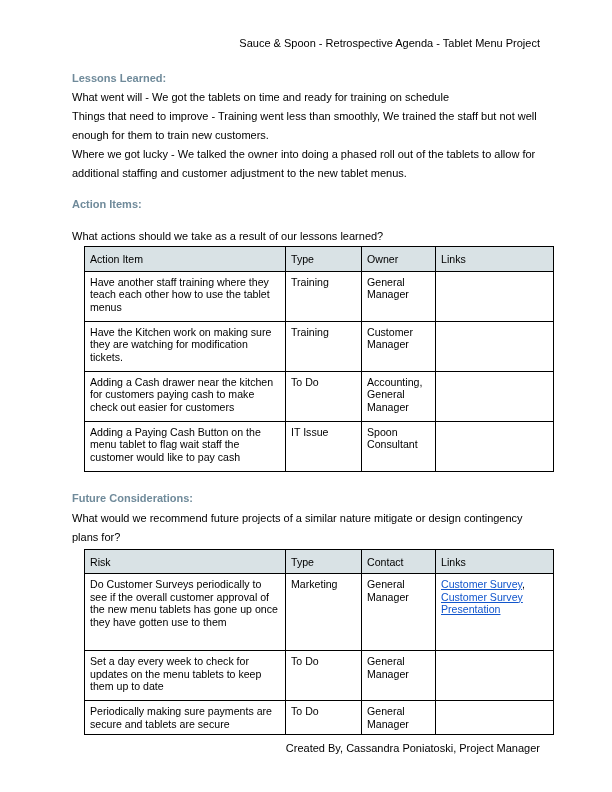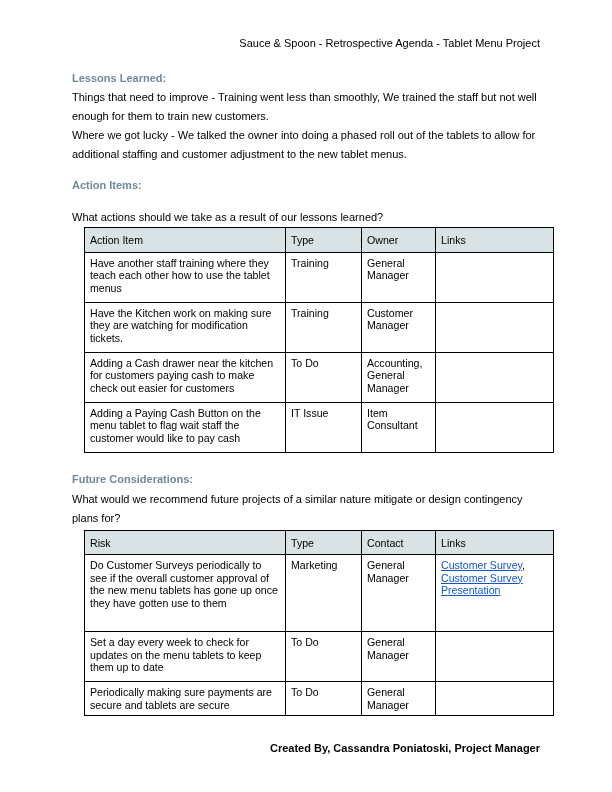--- a/index.html
+++ b/index.html
@@ -9,31 +9,32 @@
   .section-heading { font-size:11px; font-weight:bold; color:#6f8a9a; line-height:16px; margin:0; }
   .para { font-size:11px; line-height:19px; margin:0; }
   .lessons .section-heading { margin-bottom:2px; }
   .sec-gap { height:13px; }
   table { border-collapse:collapse; width:469px; table-layout:fixed; font-size:10.6px; }
   th, td { border:1px solid #000; vertical-align:top; text-align:left; padding:4px 5px 4px 5px; line-height:12.5px; font-weight:normal; }
   th { background:#d9e2e5; padding-top:6px; padding-bottom:5px; }
   col.c1 { width:201px; } col.c2 { width:76px; } col.c3 { width:74px; } col.c4 { width:118px; }
   .tbl-wrap { margin-top:4px;margin-left:12px; }
   a.link { color:#1155cc; text-decoration:underline; }
-  .footer { position:absolute; top:741px; right:72px; font-size:11px; line-height:14px;font-weight:bold; }
+  .footer { position:absolute; top:741px; right:72px; font-size:11px; line-height:14px; }
 </style>
 </head>
 <body>
 
 <div class="header-title">Sauce &amp; Spoon - Retrospective Agenda - Tablet Menu Project</div>
 
 <div class="content">
 
   <div class="lessons">
     <p class="section-heading">Lessons Learned:</p>
+    <p class="para">What went will - We got the tablets on time and ready for training on schedule</p>
     <p class="para">Things that need to improve - Training went less than smoothly, We trained the staff but not well enough for them to train new customers.</p>
     <p class="para">Where we got lucky - We talked the owner into doing a phased roll out of the tablets to allow for additional staffing and customer adjustment to the new tablet menus.</p>
   </div>
 
   <div class="sec-gap"></div>
 
   <div>
     <p class="section-heading" style="margin-bottom:15px">Action Items:</p>
     <p class="para">What actions should we take as a result of our lessons learned?</p>
     <div class="tbl-wrap" style="margin-top:0">
@@ -65,21 +66,21 @@
       </tr>
       <tr style="height:50px">
         <td>Adding a Cash drawer near the kitchen for customers paying cash to make check out easier for customers</td>
         <td>To Do</td>
         <td>Accounting, General Manager</td>
         <td></td>
       </tr>
       <tr style="height:50px">
         <td>Adding a Paying Cash Button on the menu tablet to flag wait staff the customer would like to pay cash</td>
         <td>IT Issue</td>
-        <td>Item Consultant</td>
+        <td>Spoon Consultant</td>
         <td></td>
       </tr>
     </tbody>
         </table>
     </div>
   </div>
 
   <div class="sec-gap" style="height:18px"></div>
 
   <div>

